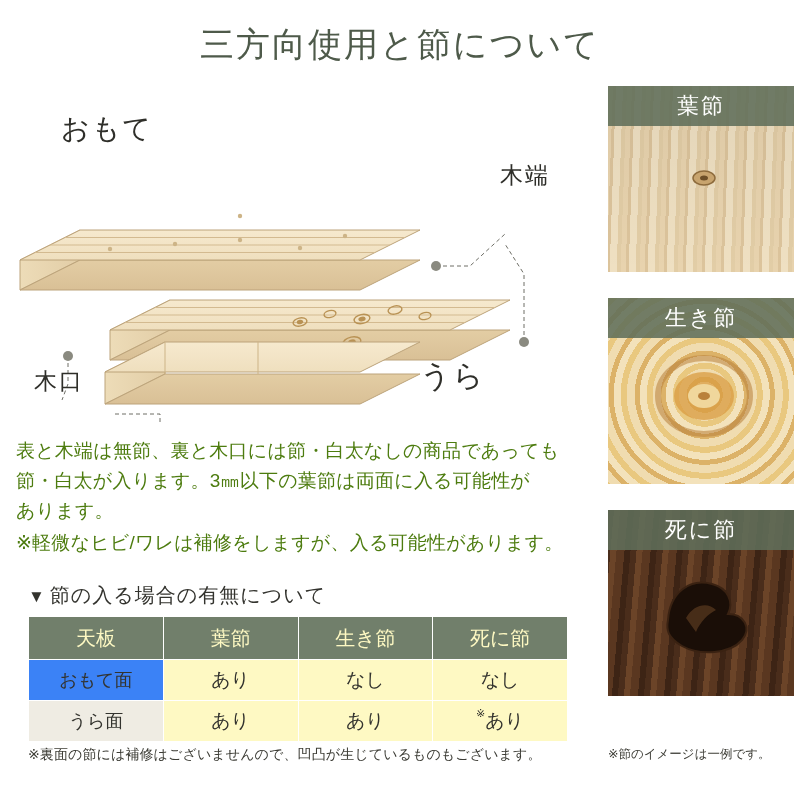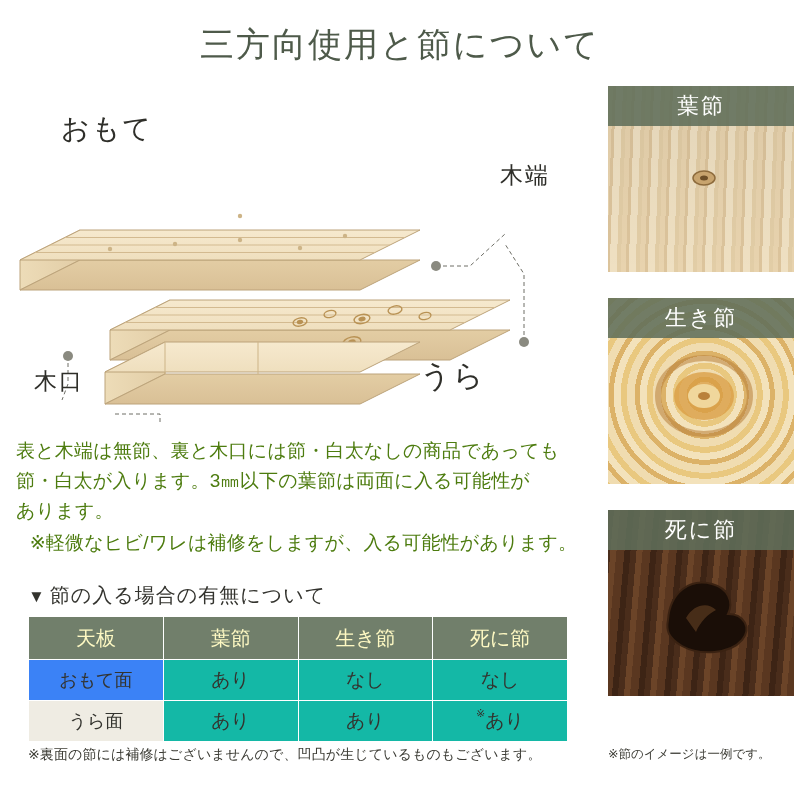--- a/index.html
+++ b/index.html
@@ -44,21 +44,21 @@
   .lbl-koguchi{left:34px;top:282px;font-size:23px;}
   .lbl-ura{left:420px;top:272px;font-size:30px;}
 
   
   .para{
     position:absolute;left:16px;top:352px;width:575px;
     font-size:19px;line-height:1.58;color:#4d7c0f;
     letter-spacing:0.2px;
   }
   .para p{margin:0;}
-  .para .note{margin-top:2px;text-align:center;}
+  .para .note{margin-top:2px;}
 
   
   .tbl-head{
     position:absolute;left:28px;top:498px;
     font-size:20px;color:#33332e;letter-spacing:1px;
   }
   .tbl-head .tri{font-size:17px;margin-right:4px;}
 
   
   table.knot{
@@ -75,21 +75,21 @@
     padding:0;
   }
   table.knot thead th{
     background:#717f6b;color:#fef9c3;font-weight:normal;font-size:20px;
     height:42px;
   }
   table.knot tbody th{
     background:#3b82f6;color:#33332e;font-weight:normal;font-size:18px;
   }
   table.knot tbody td{
-    background:#14b8a6;color:#33332e;
+    background:#fef9c3;color:#33332e;
   }
   table.knot tbody tr:nth-child(2) th{background:#efece3;}
   .mini{font-size:11px;vertical-align:top;line-height:1;}
 
   .tbl-foot{
     position:absolute;left:28px;top:662px;width:560px;
     font-size:14px;color:#3c3c35;letter-spacing:0.1px;
   }
 
   

